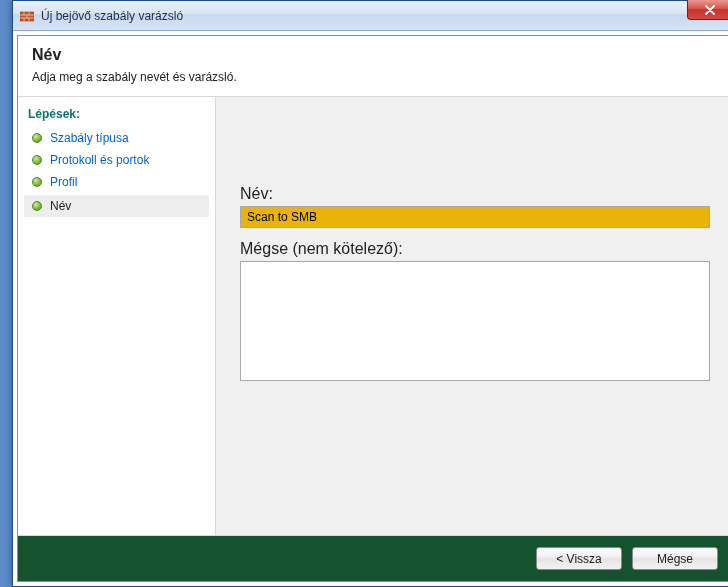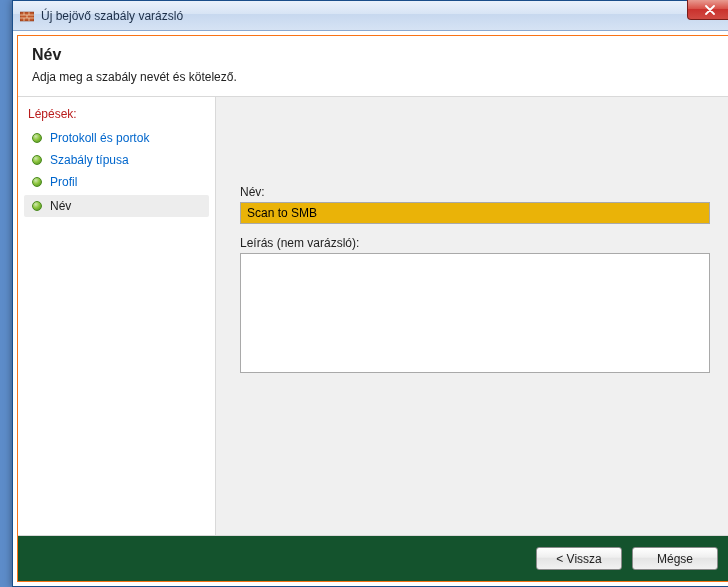--- a/index.html
+++ b/index.html
@@ -91,22 +91,22 @@
     overflow: hidden;
   }
 
   .sidebar {
     width: 198px;
     background: #fff;
     border-right: 1px solid #d9d9d9;
     padding: 8px 0 0 0;
   }
   .sidebar .steps-title {
-    font-weight: normal;
-    color: #b91c1c;
+    font-weight: bold;
+    color: #0f766e;
     padding: 2px 10px 6px 10px;
     font-size: 12px;
   }
   .step-item {
     display: flex;
     align-items: center;
     padding: 4px 10px 4px 14px;
     font-size: 12px;
     gap: 8px;
   }
@@ -129,21 +129,21 @@
   .main-panel {
     flex: 1;
     background: #f0f0f0;
     position: relative;
     padding: 88px 24px 0 24px;
   }
   .field-row { margin-bottom: 12px; }
   .field-label {
     color: #222;
     margin-bottom: 3px;
-    font-size: 12px;
+    font-size: 16px;
   }
   .text-input {
     width: 100%;
     height: 22px;
     background: #eab308;
     border: 1px solid #a9a9a9;
     padding: 2px 6px;
     font-size: 12px;
     font-family: inherit;
   }
@@ -210,55 +210,55 @@
       <svg width="12" height="10" viewBox="0 0 12 10">
         <path d="M2 1 L10 9 M10 1 L2 9" stroke="#fff" stroke-width="1.8" stroke-linecap="round"></path>
       </svg>
     </div>
   </div>
 
   <div class="client">
 
     <div class="header-area">
       <h1>Név</h1>
-      <div class="subtitle">Adja meg a szabály nevét és kötelező.</div>
+      <div class="subtitle">Adja meg a szabály nevét és varázsló.</div>
     </div>
 
     <div class="body-area">
 
       <div class="sidebar">
         <div class="steps-title">Lépések:</div>
 
         <div class="step-item link">
           <span class="bullet"></span>
+          <span class="label">Szabály típusa</span>
+        </div>
+        <div class="step-item link">
+          <span class="bullet"></span>
           <span class="label">Protokoll és portok</span>
-        </div>
-        <div class="step-item link">
-          <span class="bullet"></span>
-          <span class="label">Szabály típusa</span>
         </div>
         <div class="step-item link">
           <span class="bullet"></span>
           <span class="label">Profil</span>
         </div>
         <div class="step-item current">
           <span class="bullet"></span>
           <span class="label">Név</span>
         </div>
       </div>
 
       <div class="main-panel">
 
         <div class="field-row">
           <div class="field-label">Név:</div>
           <input type="text" class="text-input" value="Scan to SMB" style="">
         </div>
 
         <div class="field-row">
-          <div class="field-label">Leírás (nem varázsló):</div>
+          <div class="field-label">Mégse (nem kötelező):</div>
           <textarea class="textarea" style=""></textarea>
         </div>
 
       </div>
 
     </div>
 
     <div class="button-bar">
       <button class="btn">&lt; Vissza</button>
       <button class="btn">Mégse</button>

